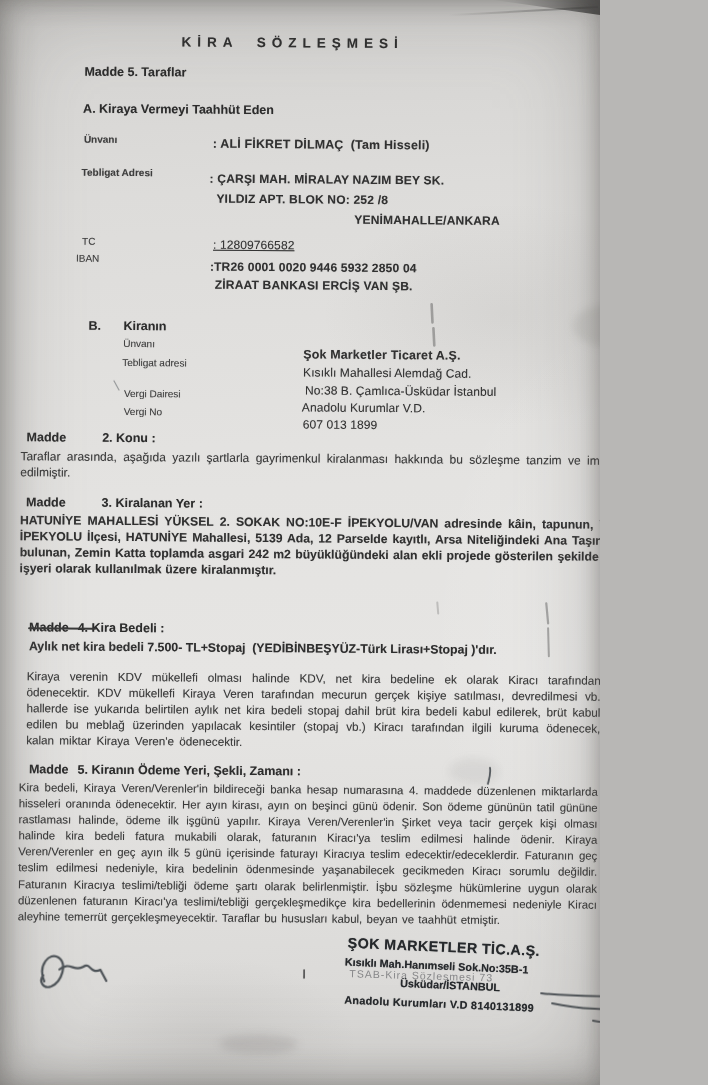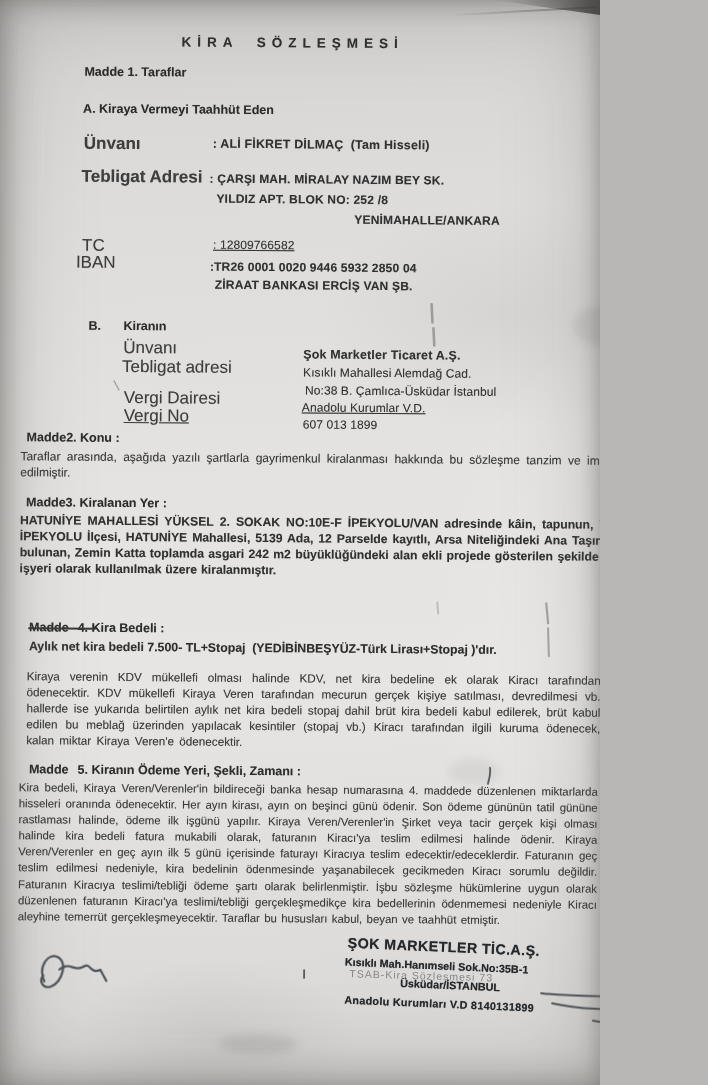--- a/index.html
+++ b/index.html
@@ -21,31 +21,31 @@
       inset 18px 0 36px -18px rgba(95,93,90,.5),
       inset -12px 0 26px -14px rgba(95,93,90,.35),
       inset 0 -18px 40px -20px rgba(95,93,90,.4),
       inset 0 14px 30px -16px rgba(95,93,90,.45);
   }
   .tilt{position:absolute;inset:0;transform:rotate(.45deg);transform-origin:0 0;}
   .abs{position:absolute;white-space:nowrap;}
   .title{left:0;right:14px;top:33px;text-align:center;font-size:13.5px;font-weight:bold;
          letter-spacing:6px;word-spacing:9px;color:#2e2e2e;}
   .hd{font-size:12.5px;font-weight:bold;color:#2c2c2c;}
-  .lbl{font-size:17px;color:#3e3e3e;}
+  .lbl{font-size:10px;color:#3e3e3e;}
   .val{font-size:12px;font-weight:bold;color:#313131;letter-spacing:.2px;}
   .val2{font-size:12px;color:#343434;letter-spacing:.1px;}
   .para{position:absolute;text-align:justify;color:#3a3a3a;}
   .p2{left:24px;top:448px;width:592px;font-size:12px;line-height:16px;word-spacing:2.5px;}
   .p3{left:24px;top:512px;width:621px;font-size:12.2px;line-height:16px;font-weight:bold;
       color:#303030;word-spacing:.5px;}
   .p4{left:32px;top:668px;width:574px;font-size:11.7px;line-height:15.9px;word-spacing:2px;}
   .p5{left:25px;top:779px;width:579px;font-size:11.4px;line-height:16.1px;word-spacing:1.2px;}
   .mword{display:inline-block;}
-  .mgap{display:inline-block;}
+  .mgap{display:inline-block;margin-left:36px;}
   .mgap2{display:inline-block;margin-left:9px;}
   .strikebar{position:absolute;height:2px;background:#3a3a3a;border-radius:1px;}
   .amt{font-weight:bold;color:#2d2d2d;}
   .stamp{position:absolute;left:352px;top:936px;width:240px;height:80px;
          transform:rotate(2deg);color:#26292c;text-shadow:0 0 .8px rgba(40,42,46,.65);}
   .stamp .s1{left:2px;top:0;font-size:14.3px;font-weight:bold;letter-spacing:.4px;}
   .stamp .s2{left:0;top:21px;font-size:10.8px;font-weight:bold;}
   .stamp .s3{left:56px;top:40px;font-size:10.8px;font-weight:bold;}
   .stamp .s4{left:1px;top:59px;font-size:10.8px;font-weight:bold;letter-spacing:.3px;}
   .ghost{left:357px;top:966px;font-size:10.5px;color:rgba(62,64,70,.55);
@@ -65,21 +65,21 @@
 </style>
 </head>
 <body>
 
 <div class="photo">
 
   <div class="tilt">
 
     <div class="abs title">KİRA SÖZLEŞMESİ</div>
 
-    <div class="abs hd" style="left:85px;top:64px;">Madde 1. Taraflar</div>
+    <div class="abs hd" style="left:85px;top:64px;">Madde 5. Taraflar</div>
     <div class="abs hd" style="left:84px;top:101px;">A. Kiraya Vermeyi Taahhüt Eden</div>
 
     <div class="abs lbl" style="left:85px;top:133px;font-weight:bold;">Ünvanı</div>
     <div class="abs val" style="left:214px;top:135px;font-size:12.4px;">: ALİ FİKRET DİLMAÇ&nbsp; (Tam Hisseli)</div>
 
     <div class="abs lbl" style="left:83px;top:166px;font-weight:bold;">Tebligat Adresi</div>
     <div class="abs val" style="left:211px;top:170px;">: ÇARŞI MAH. MİRALAY NAZIM BEY SK.</div>
     <div class="abs val" style="left:218px;top:190px;">YILDIZ APT. BLOK NO: 252 /8</div>
     <div class="abs val" style="left:356px;top:210px;">YENİMAHALLE/ANKARA</div>
 
@@ -87,26 +87,26 @@
     <div class="abs val2" style="left:215px;top:236px;text-decoration:underline;">: 12809766582</div>
     <div class="abs lbl" style="left:78px;top:252px;">IBAN</div>
     <div class="abs val" style="left:212px;top:258px;">:TR26 0001 0020 9446 5932 2850 04</div>
     <div class="abs val" style="left:217px;top:276px;">ZİRAAT BANKASI ERCİŞ VAN ŞB.</div>
 
     <div class="abs hd" style="left:91px;top:318px;">B.</div>
     <div class="abs hd" style="left:126px;top:318px;">Kiranın</div>
     <div class="abs lbl" style="left:126px;top:337px;">Ünvanı</div>
     <div class="abs lbl" style="left:125px;top:356px;">Tebligat adresi</div>
     <div class="abs lbl" style="left:127px;top:387px;">Vergi Dairesi</div>
-    <div class="abs lbl" style="left:127px;top:405px;text-decoration:underline;">Vergi No</div>
+    <div class="abs lbl" style="left:127px;top:405px;">Vergi No</div>
 
     <div class="abs val" style="left:306px;top:345px;font-size:12.4px;">Şok Marketler Ticaret A.Ş.</div>
     <div class="abs val2" style="left:306px;top:363px;color:#323232;">Kısıklı Mahallesi Alemdağ Cad.</div>
     <div class="abs val2" style="left:308px;top:381px;color:#323232;">No:38 B. Çamlıca-Üsküdar İstanbul</div>
-    <div class="abs val2" style="left:305px;top:398px;text-decoration:underline;">Anadolu Kurumlar V.D.</div>
+    <div class="abs val2" style="left:305px;top:398px;">Anadolu Kurumlar V.D.</div>
     <div class="abs val2" style="left:306px;top:415px;">607 013 1899</div>
 
     <div class="abs hd" style="left:30px;top:430px;"><span class="mword">Madde</span><span class="mgap">2. Konu :</span></div>
     <div class="para p2">Taraflar arasında, aşağıda yazılı şartlarla gayrimenkul kiralanması hakkında bu sözleşme tanzim ve imza edilmiştir.</div>
 
     <div class="abs hd" style="left:30px;top:495px;"><span class="mword">Madde</span><span class="mgap">3. Kiralanan Yer :</span></div>
     <div class="para p3">HATUNİYE MAHALLESİ YÜKSEL 2. SOKAK NO:10E-F İPEKYOLU/VAN adresinde kâin, tapunun, Van İli, İPEKYOLU İlçesi, HATUNİYE Mahallesi, 5139 Ada, 12 Parselde kayıtlı, Arsa Niteliğindeki Ana Taşınmazda bulunan, Zemin Katta toplamda asgari 242 m2 büyüklüğündeki alan ekli projede gösterilen şekilde tek bir işyeri olarak kullanılmak üzere kiralanmıştır.</div>
 
     <div class="abs hd" style="left:34px;top:620px;"><span class="mword">Madde</span><span class="mgap2">4. Kira Bedeli :</span></div>
     <div class="strikebar" style="left:33px;top:627px;width:68px;"></div>

